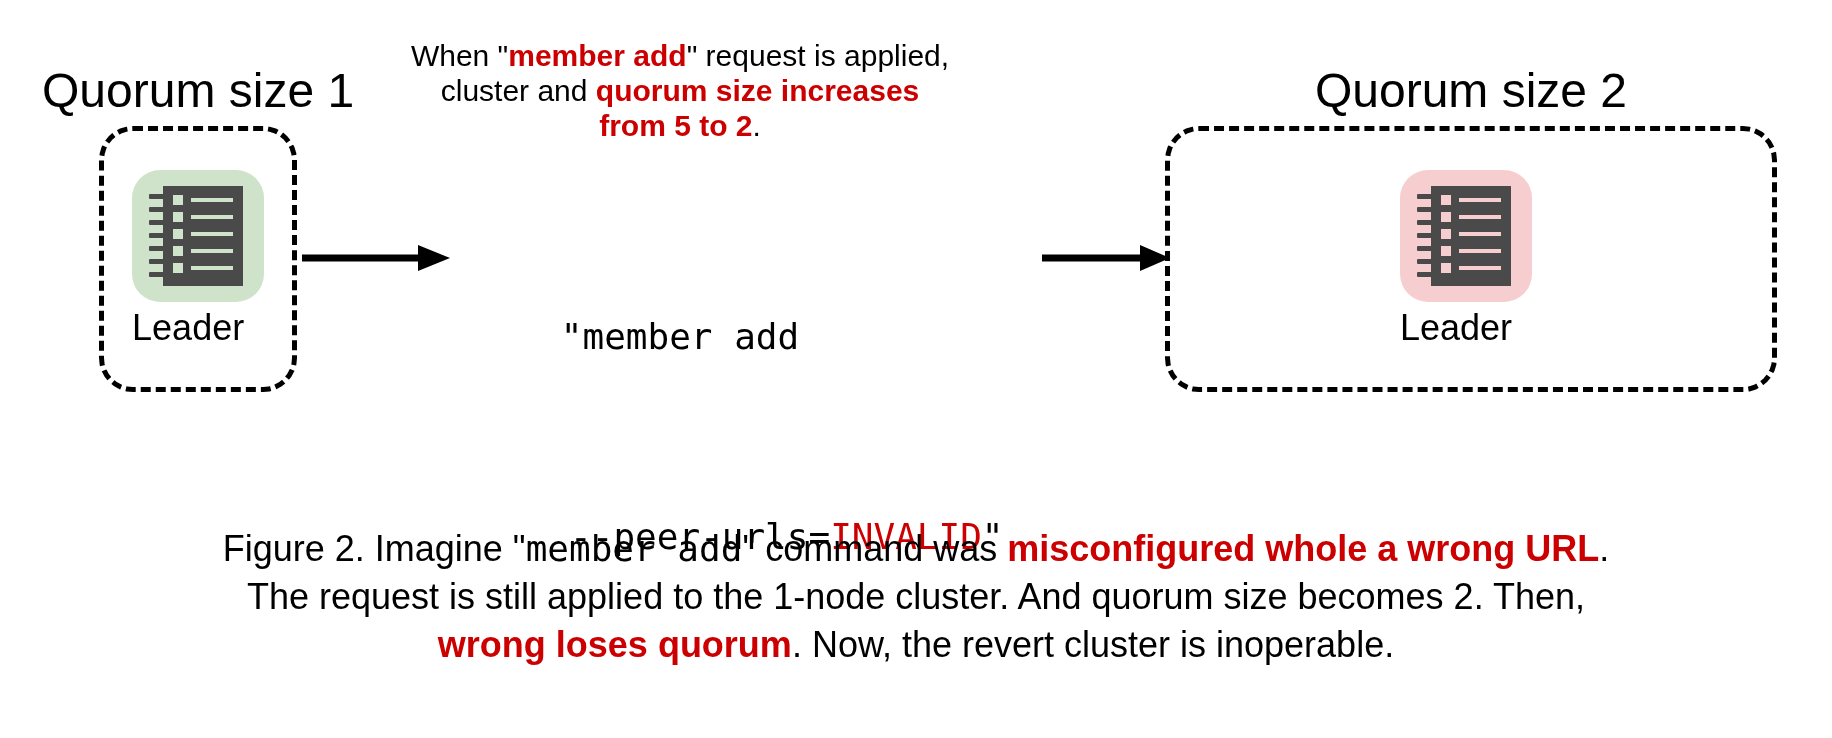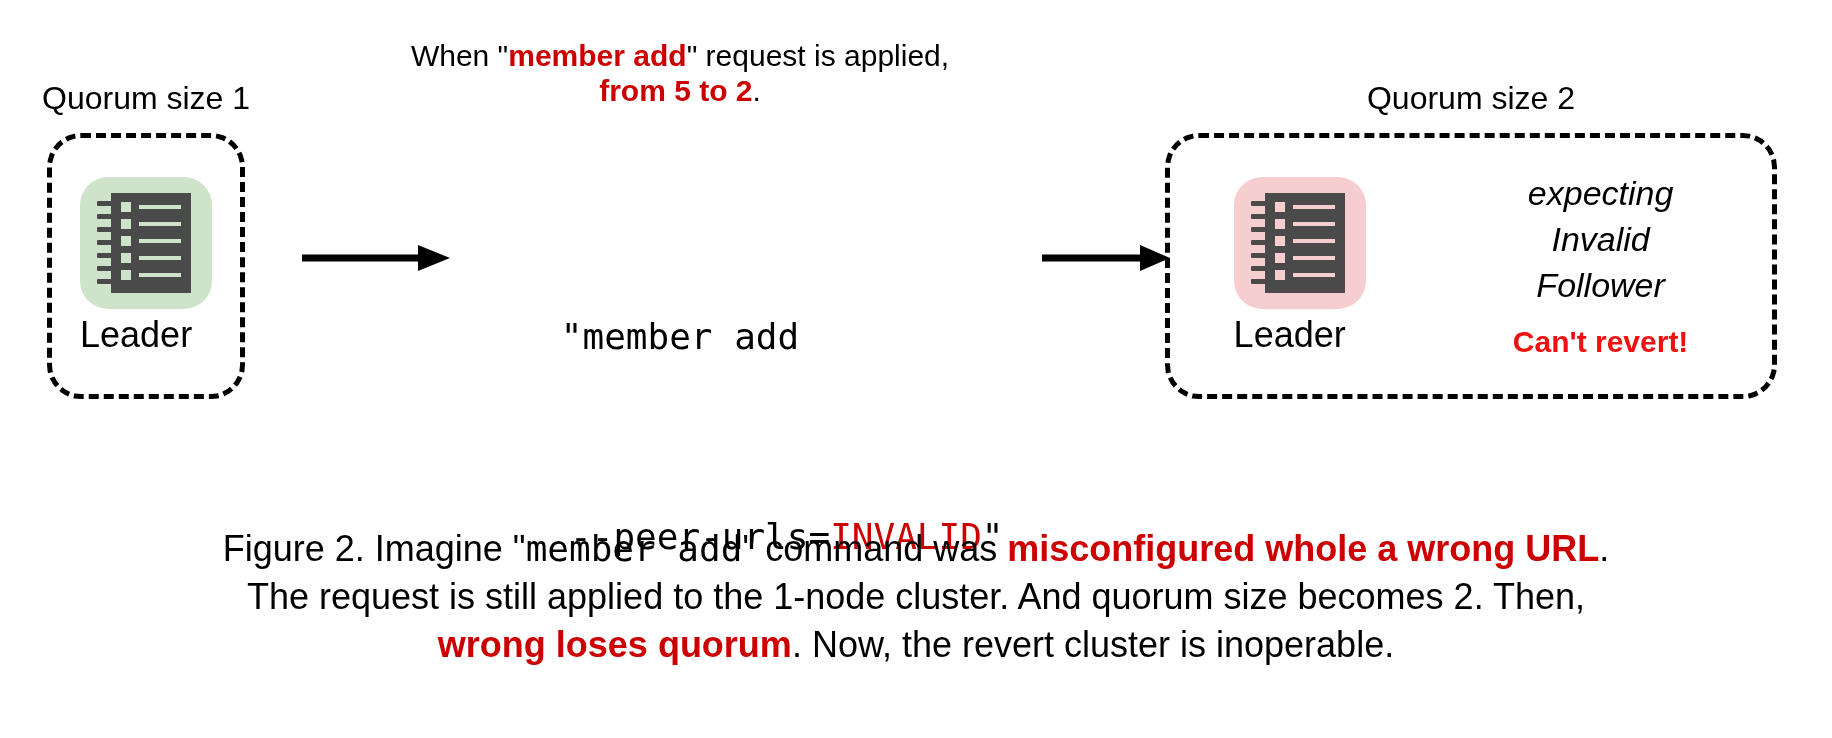--- a/index.html
+++ b/index.html
@@ -29,25 +29,24 @@
   .ital { }
 
   
   .node-group {
     position: absolute;
     display: flex;
     flex-direction: column;
     align-items: center;
   }
   .quorum-label {
-    font-size: 32px;
+    font-size: 48px;
     line-height: 42px;
     white-space: nowrap;
     margin-bottom: 14px;
-    margin-top: 7px;
   }
   .dashed-box {
     border: 5px dashed #000000;
     border-radius: 34px;
     box-sizing: border-box;
     display: flex;
     flex-direction: row;
     align-items: center;
     justify-content: center;
   }
@@ -195,20 +194,23 @@
   <div class="arrow" style="left:300px; top:243px; width:150px;">
     <svg width="150" height="30" viewBox="0 0 150 30" aria-hidden="true">
       <line x1="2" y1="15" x2="122" y2="15" stroke="#000" stroke-width="7"></line>
       <polygon points="118,2 150,15 118,28" fill="#000"></polygon>
     </svg>
   </div>
 
   <div class="annot" style="left:390px; top:38px; width:580px;">
     <div>
       <span>When "</span><span class="red bold">member add</span><span>" request is applied,</span>
+    </div>
+    <div>
+      <span>cluster and </span><span class="red bold">quorum size increases</span>
     </div>
     <div>
       <span class="red bold">from 5 to 2</span><span>.</span>
     </div>
   </div>
 
   <div class="cmd" style="left:440px; top:212px; width:480px;">
     <div>"member add</div>
     <div>
       <span>--peer-urls=</span><span class="red">INVALID</span><span>"</span>
@@ -248,26 +250,20 @@
               <rect x="24" y="60" width="10" height="10"></rect>
                 <rect x="42" y="63" width="42" height="4"></rect>
               <rect x="24" y="77" width="10" height="10"></rect>
                 <rect x="42" y="80" width="42" height="4"></rect>
             </g>
           </svg>
         </div>
         <div class="node-label">Leader</div>
       </div>
 
-      <div class="status-stack" style="margin-right:10px;">
-        <div class="status-line">expecting</div>
-        <div class="status-line">Invalid</div>
-        <div class="status-line">Follower</div>
-        <div class="status-warn">Can't revert!</div>
-      </div>
     </div>
   </div>
 
   <div class="caption" style="top:525px;">
     <div>
       <span class="ital">Figure 2.</span><span> Imagine "</span><span class="mono">member add</span><span>" command was </span><span class="red bold">misconfigured whole a wrong URL</span><span>.</span>
     </div>
     <div>The request is still applied to the 1-node cluster. And quorum size becomes 2. Then,</div>
     <div>
       <span class="red bold">wrong loses quorum</span><span>. Now, the revert cluster is inoperable.</span>

